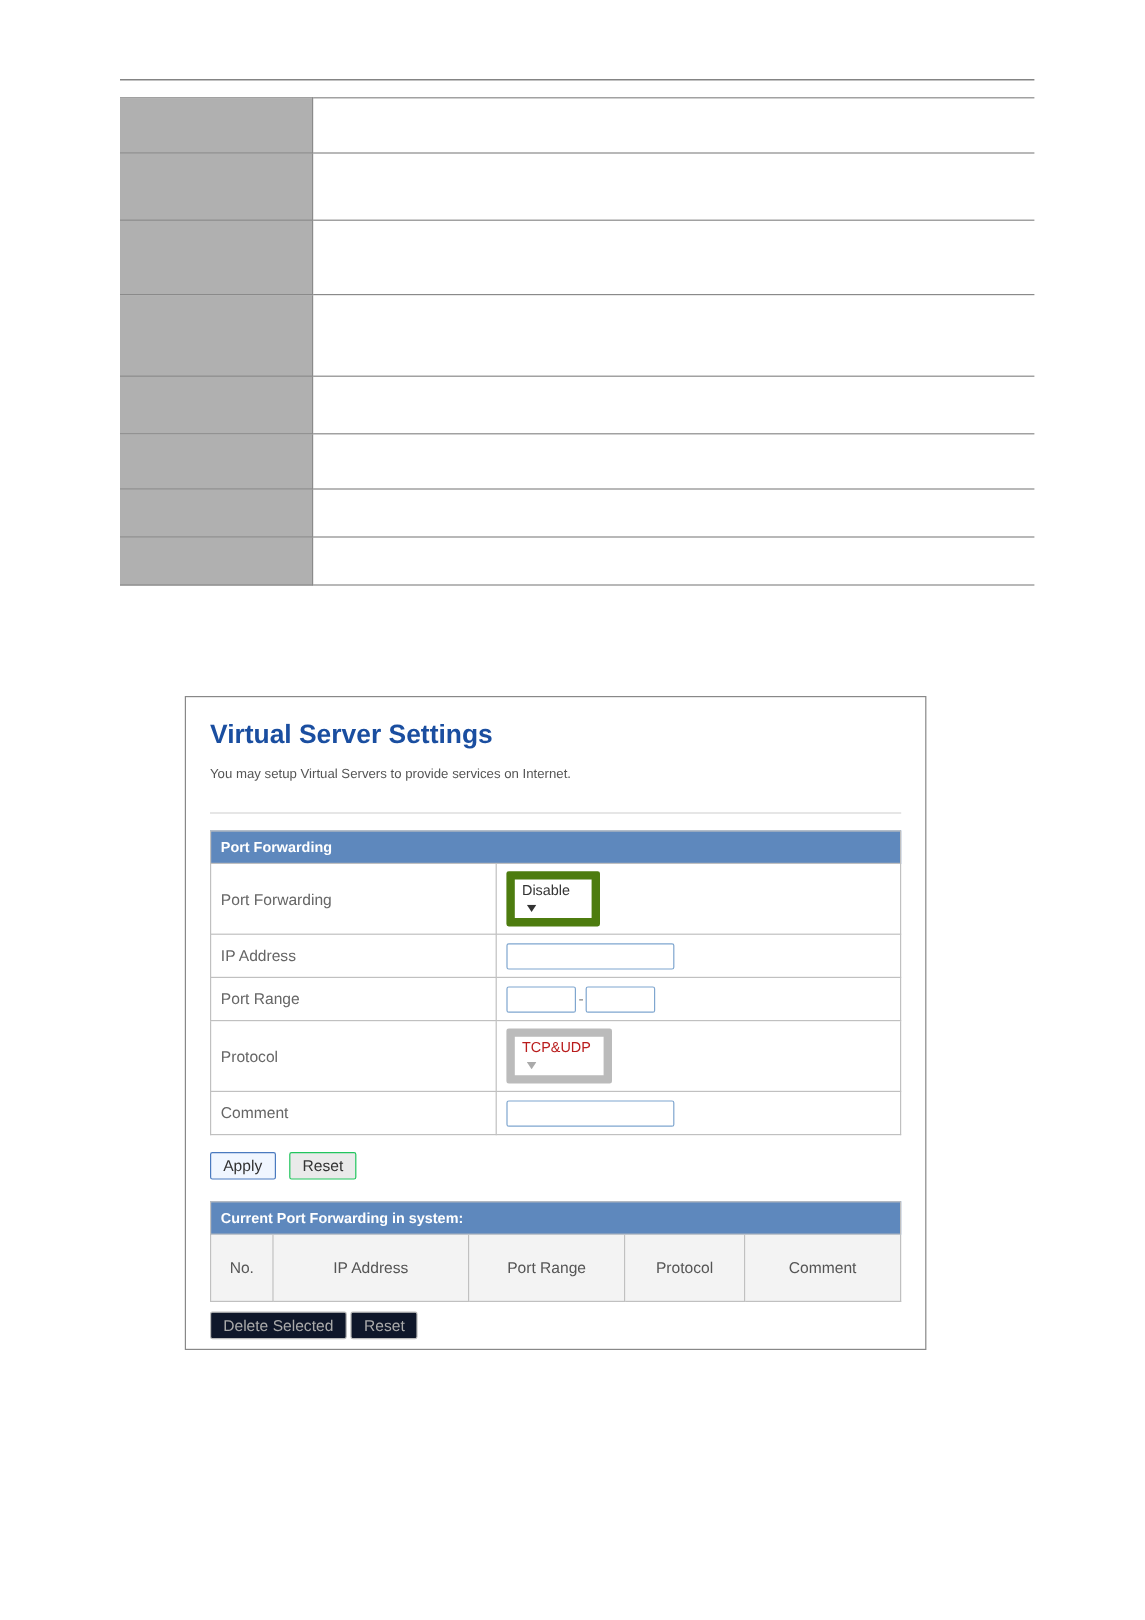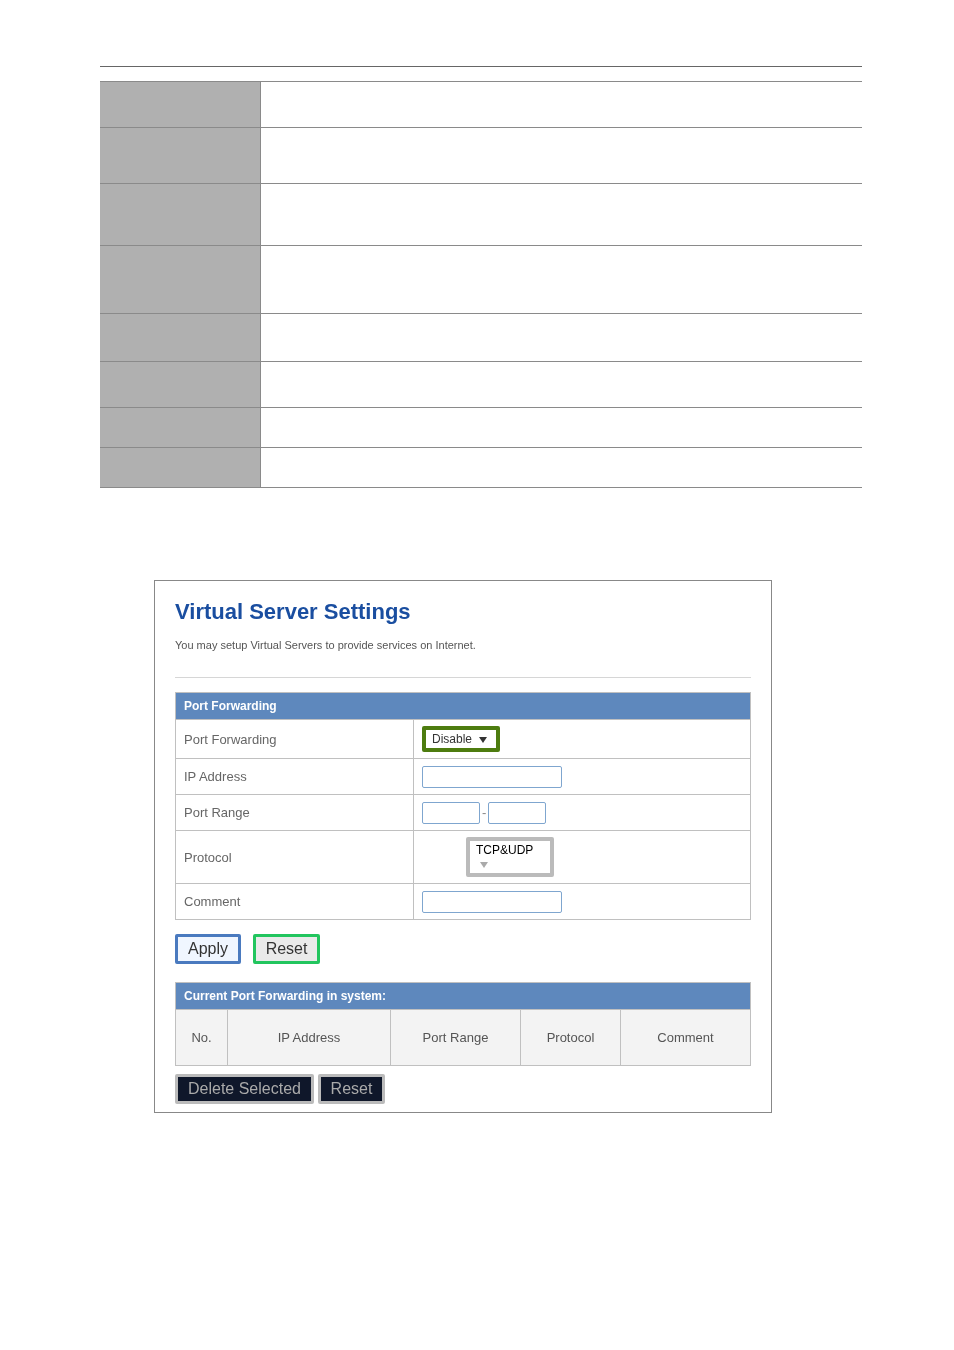--- a/index.html
+++ b/index.html
@@ -86,30 +86,30 @@
       font-size: 13px;
       color: #666;
       vertical-align: middle;
       height: 36px;
     }
     .form-table td:first-child {
       width: 238px;
     }
     .select-box {
       display: inline-block;
-      border: 4px solid #4d7c0f;
+      border: 7px solid #4d7c0f;
       background: #fff;
       padding: 2px 6px;
       font-size: 12px;
       color: #333;
       position: relative;
       width: 78px;
       border-radius: 2px;
     }
-    .select-box.disabled { color: #000000; border-color: #bbb; width: 88px; margin-left: 44px; }
+    .select-box.disabled { color: #b91c1c; border-color: #bbb; width: 88px; }
     .caret {
       display: inline-block;
       margin-left: 4px;
       vertical-align: middle;
     }
     .caret svg { display: block; }
     .text-input {
       border: 1px solid #7fa6cf;
       background: #fff;
       padding: 3px 4px;
@@ -120,24 +120,24 @@
     .text-input.w140 { width: 140px; }
     .text-input.w58 { width: 58px; }
     .dash { color: #888; padding: 0 2px; }
     .note {
       font-size: 13px;
       color: #666;
       margin-top: 4px;
     }
     .btn {
       display: inline-block;
-      border: 3px solid #22c55e;
+      border: 1px solid #22c55e;
       background: #eaeaea;
       padding: 3px 10px;
-      font-size: 16px;
+      font-size: 13px;
       color: #333;
       border-radius: 2px;
       cursor: pointer;
     }
     .btn.active {
       border-color: #4a7abf;
       background: #f0f6ff;
     }
     .btn.disabled {
       color: #aaa;

